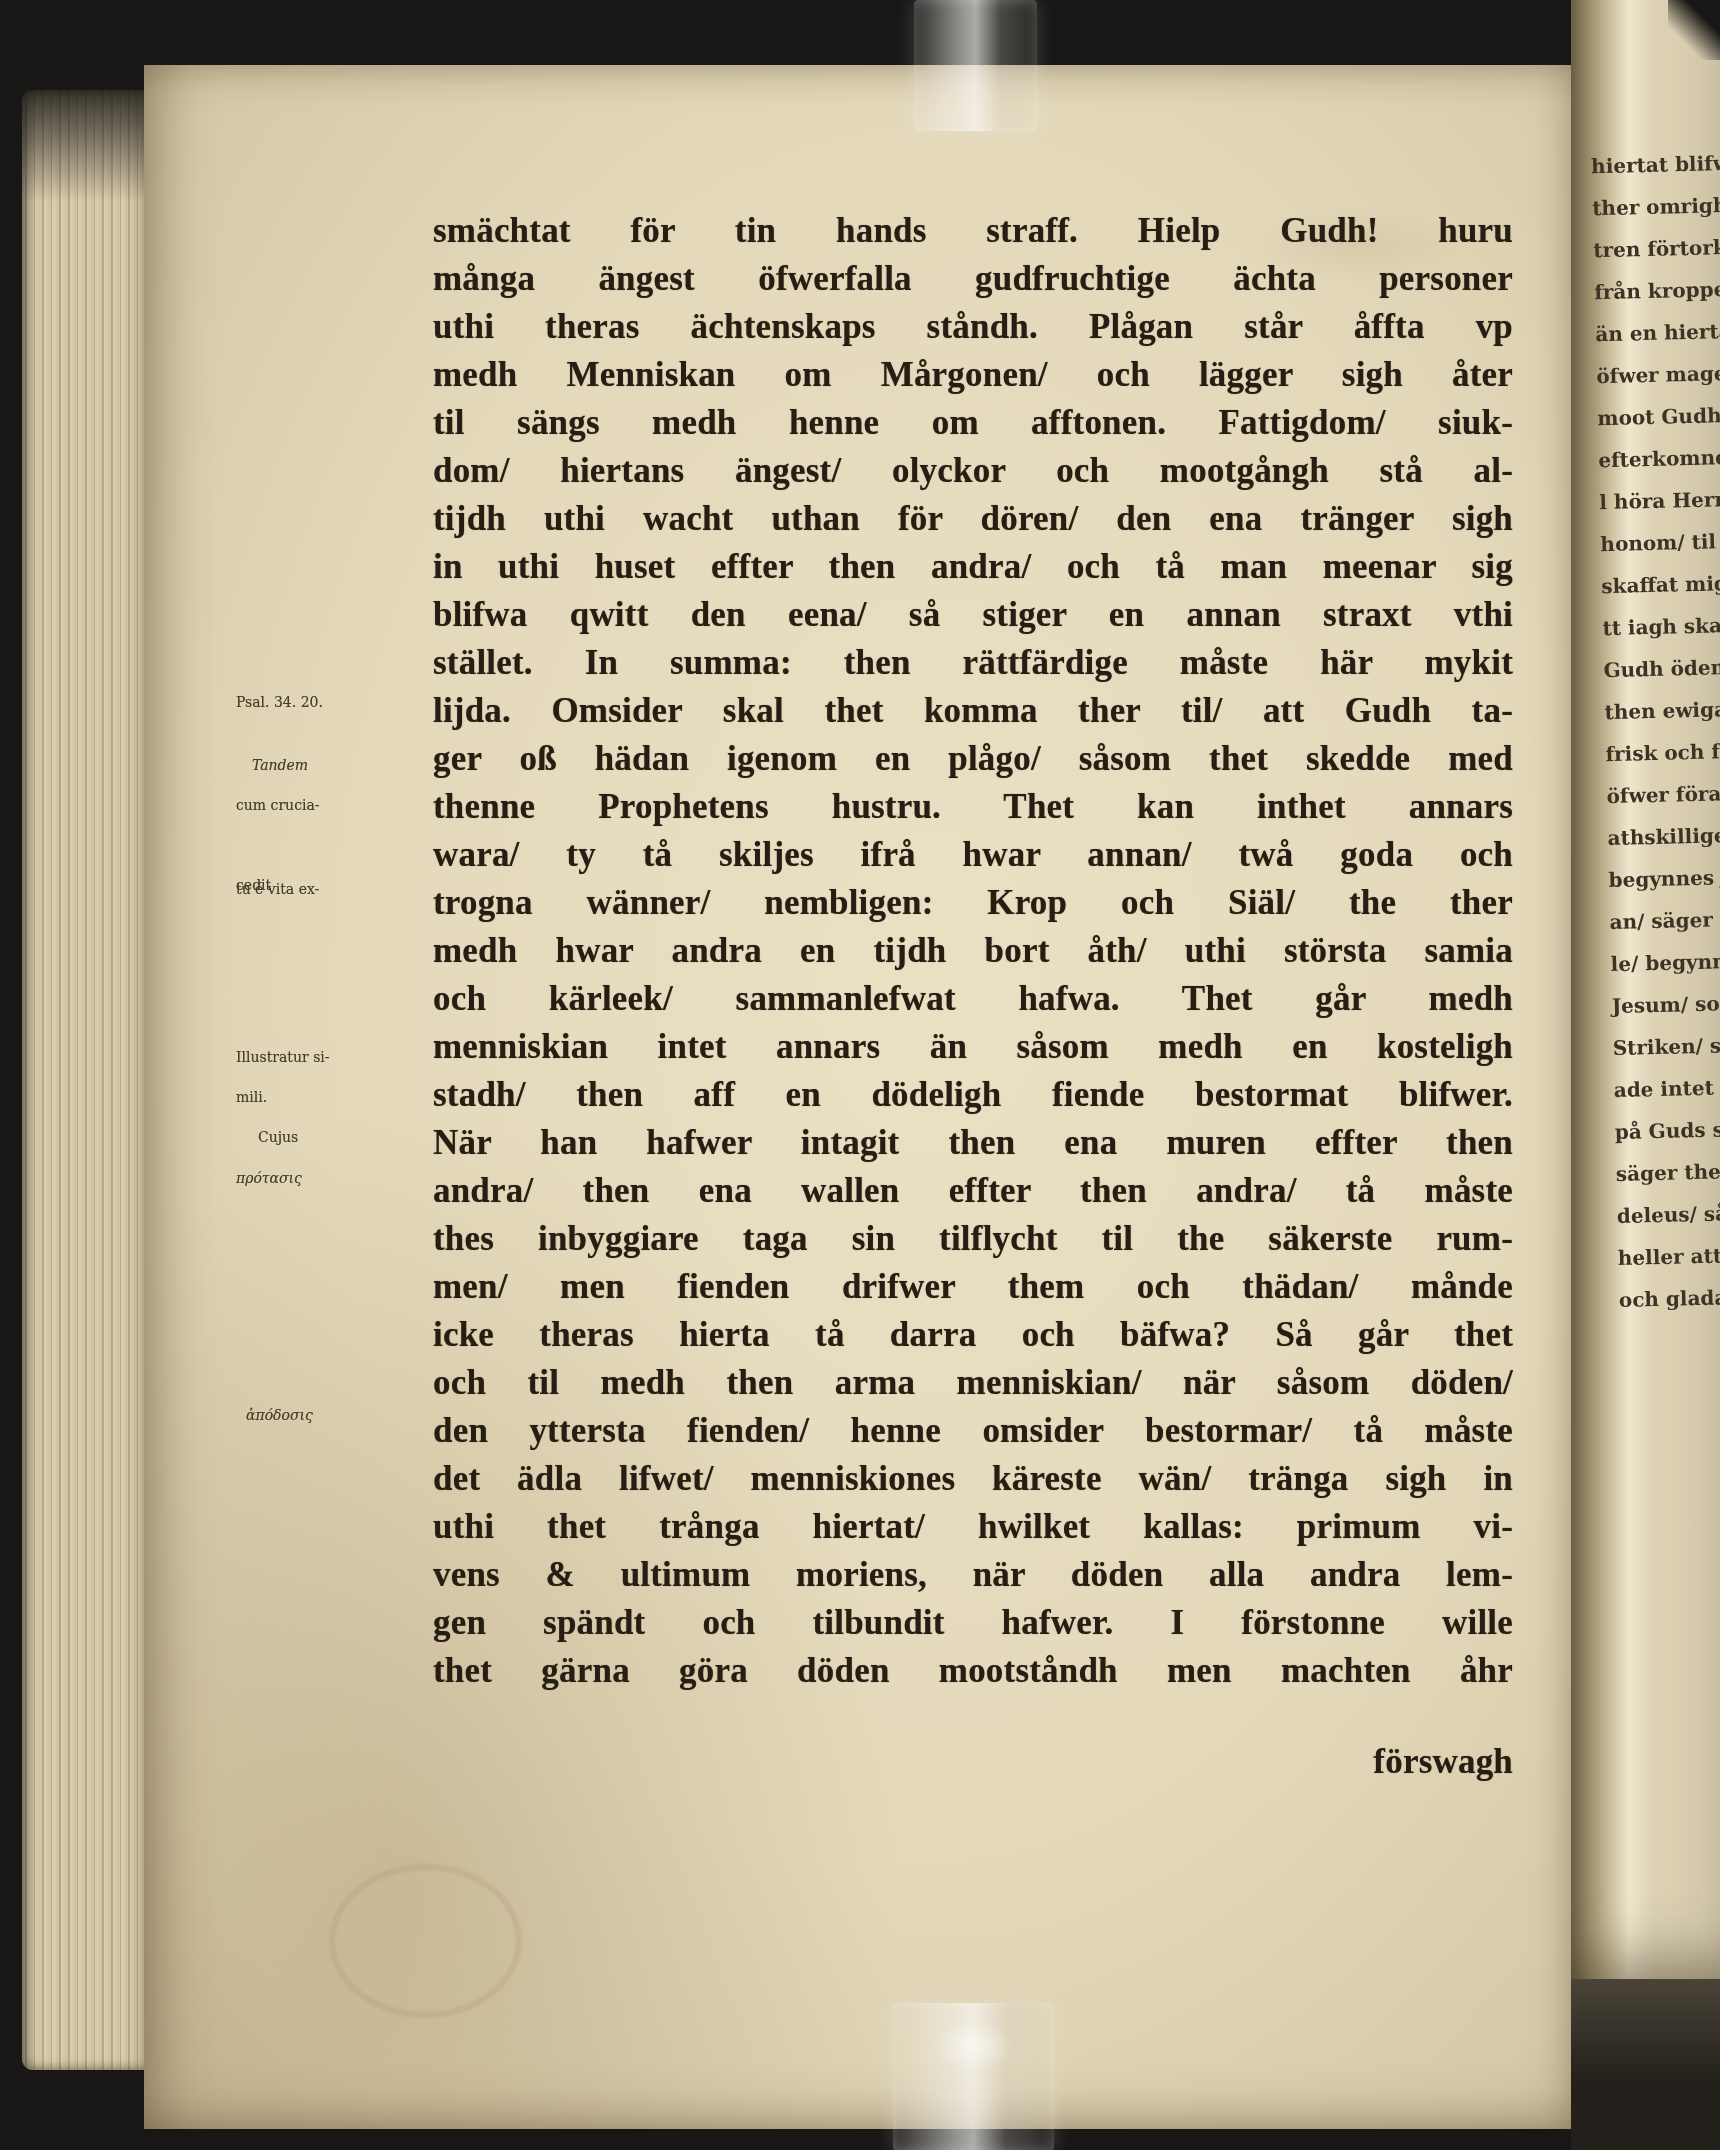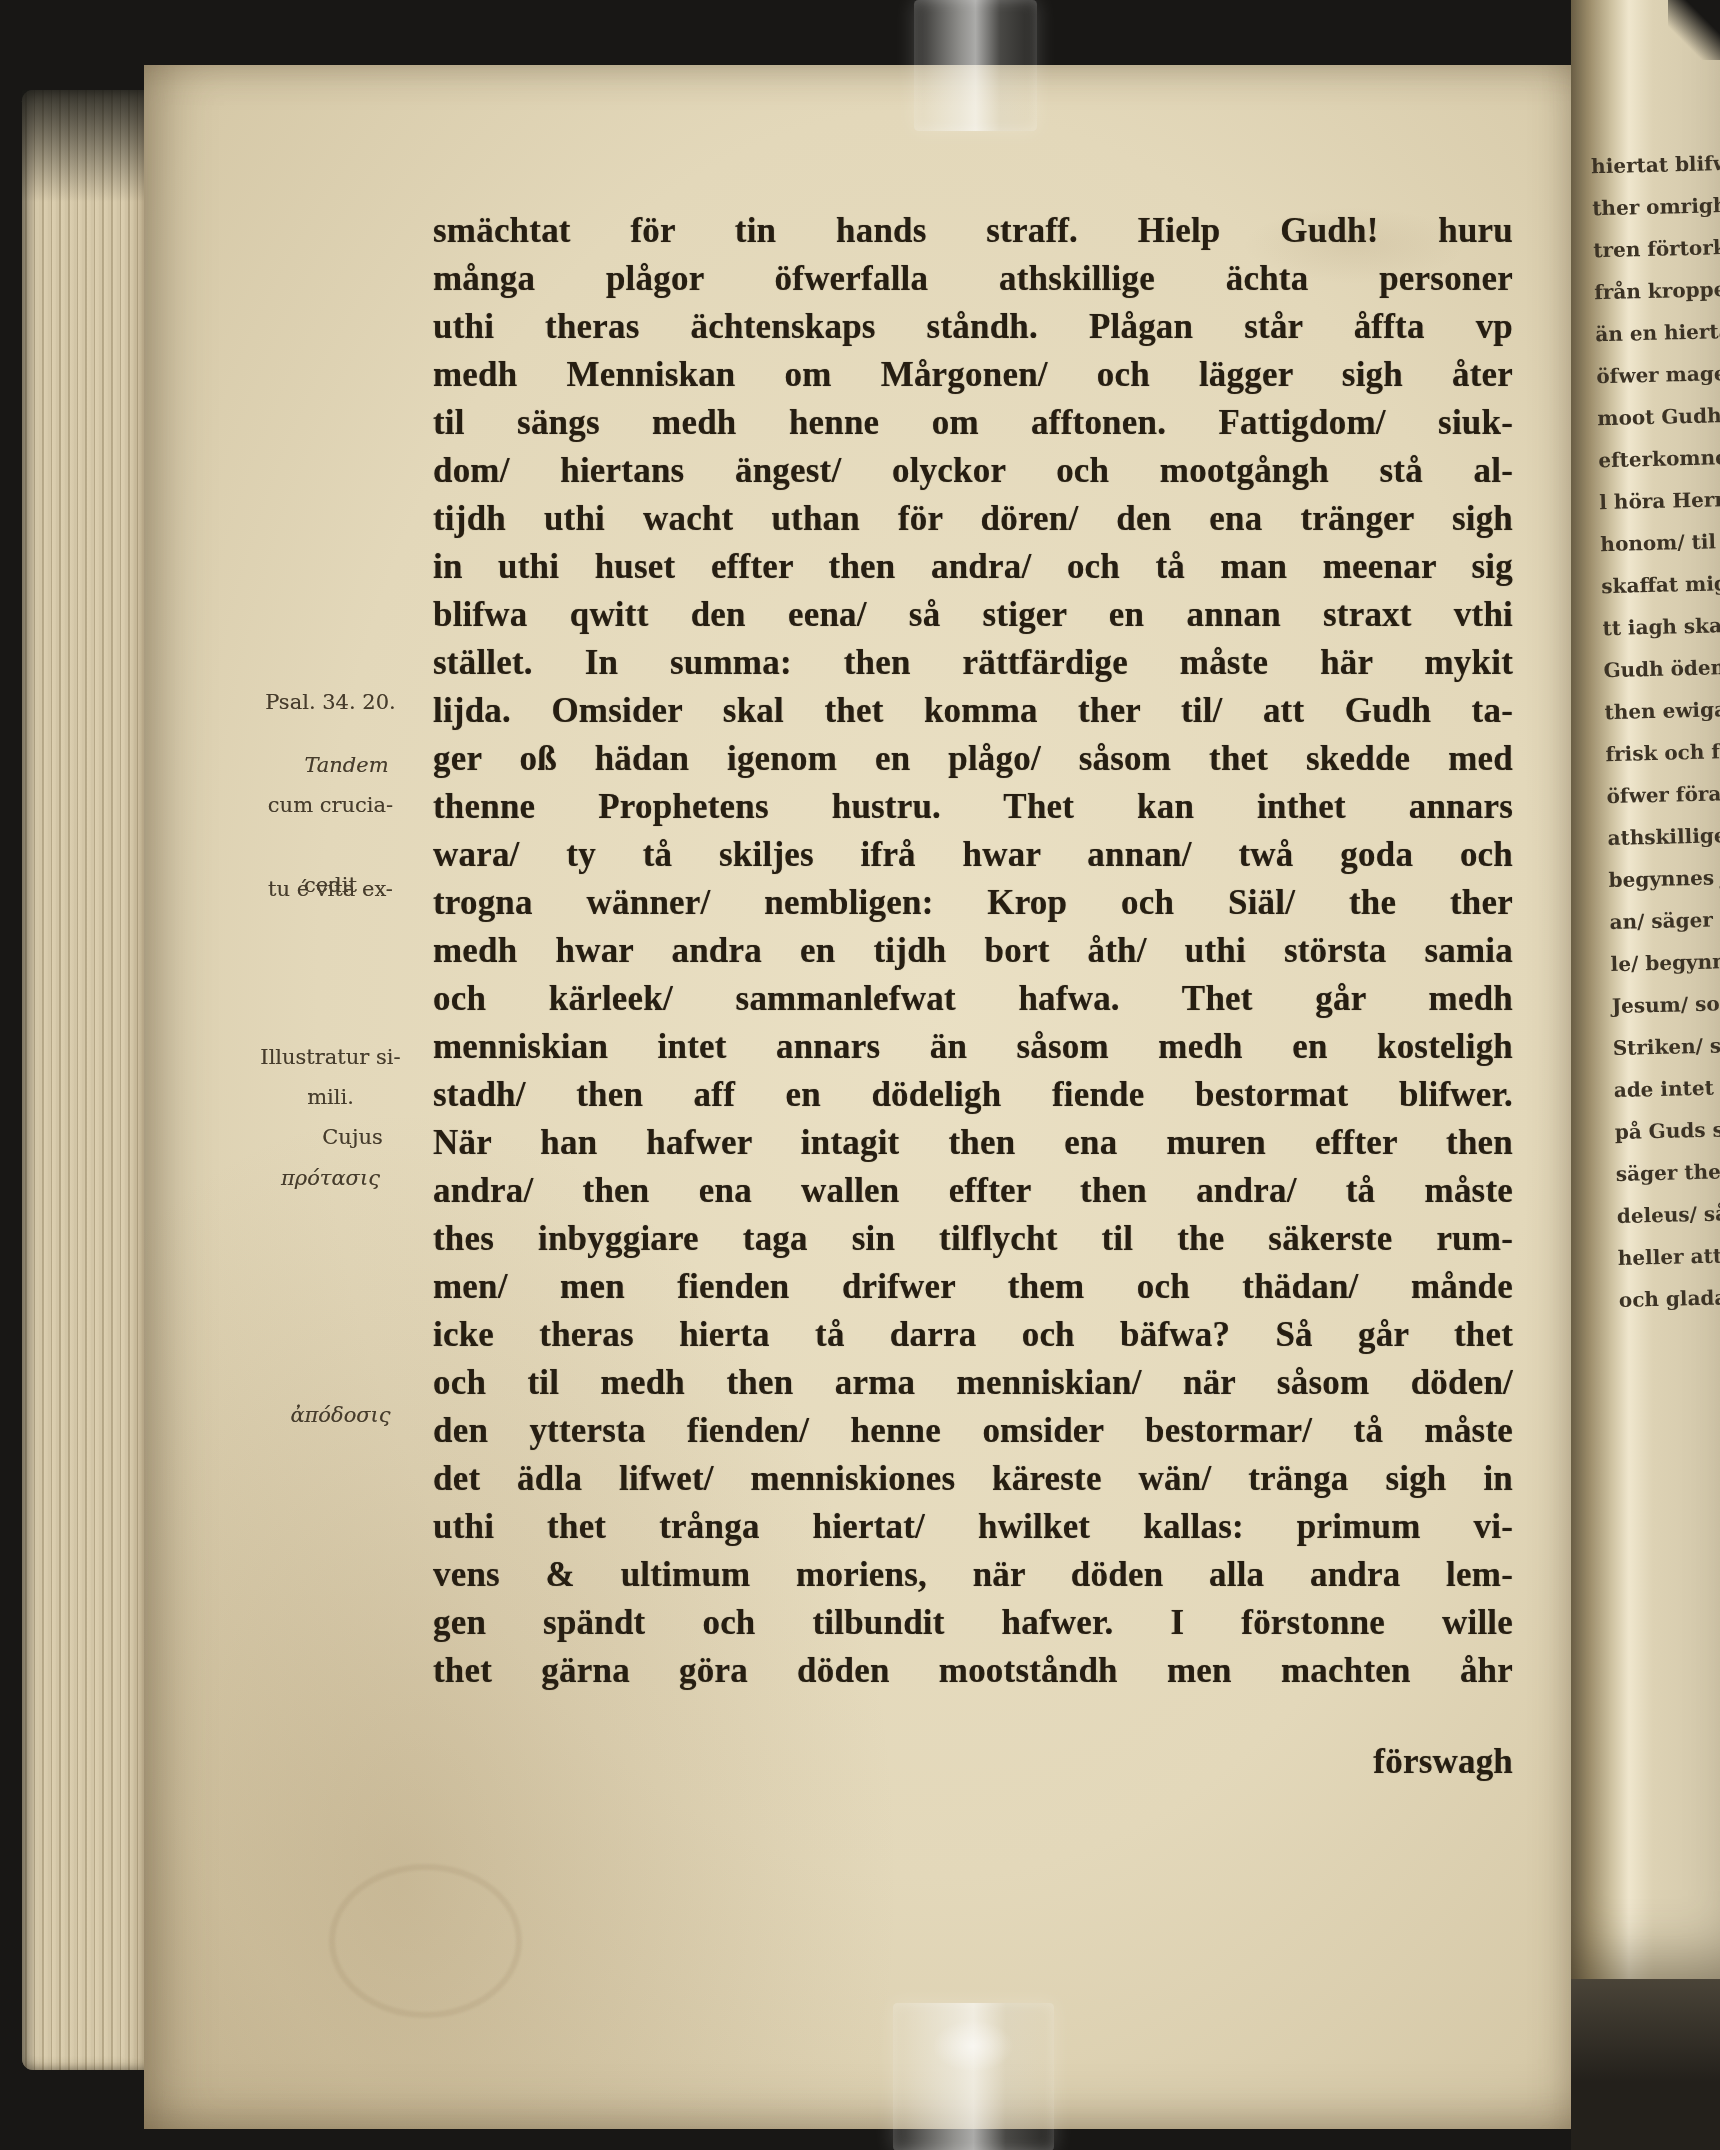--- a/index.html
+++ b/index.html
@@ -47,23 +47,22 @@
     text-shadow:0 0 0.9px rgba(38,30,18,.55);
     font-family:Liberation Serif, serif;
   }
   .body-line { text-align:justify; text-align-last:justify; height:48px; overflow:visible; }
   .catchword { text-align:center; text-align-last:right; margin-top:43px; }
 
   
   .margin-notes { position:absolute; inset:0; }
   .margin-note {
     position:absolute; left:236px; width:189px;
-    font-size:21px; line-height:26px; color:var(--margin_ink,#463c2c);
+    font-size:14px; line-height:26px; color:var(--margin_ink,#463c2c);
     text-shadow:0 0 0.4px rgba(70,60,44,.5);
-    text-align:center;
   }
   .margin-note:nth-child(1){ top:689px; }
   .margin-note:nth-child(2){ top:752px; left:252px;font-style:italic; }
   .margin-note:nth-child(3){ top:792px; }
   .margin-note:nth-child(4){ top:876px; }
   .margin-note:nth-child(5){ top:872px; }
   .margin-note:nth-child(6){ top:1044px; }
   .margin-note:nth-child(7){ top:1084px; }
   .margin-note:nth-child(8){ top:1124px; left:258px; }
   .margin-note:nth-child(9){ top:1165px; font-style:italic; }
@@ -134,21 +133,21 @@
       <div class="margin-note">Illustratur si-</div>
       <div class="margin-note">mili.</div>
       <div class="margin-note">Cujus</div>
       <div class="margin-note">πρότασις</div>
       <div class="margin-note">ἀπόδοσις</div>
     </div>
 
   <div class="text-block">
     <div>
         <div class="body-line">smächtat för tin hands straff.  Hielp Gudh! huru</div>
-        <div class="body-line">många plågor öfwerfalla athskillige ächta personer</div>
+        <div class="body-line">många ängest öfwerfalla gudfruchtige ächta personer</div>
         <div class="body-line">uthi theras ächtenskaps ståndh.  Plågan står åffta vp</div>
         <div class="body-line">medh Menniskan om Mårgonen/ och lägger sigh åter</div>
         <div class="body-line">til sängs medh henne om afftonen.  Fattigdom/ siuk-</div>
         <div class="body-line">dom/ hiertans ängest/ olyckor och mootgångh stå al-</div>
         <div class="body-line">tijdh uthi wacht uthan för dören/ den ena tränger sigh</div>
         <div class="body-line">in uthi huset effter then andra/ och tå man meenar sig</div>
         <div class="body-line">blifwa qwitt den eena/ så stiger en annan straxt vthi</div>
         <div class="body-line">stället.  In summa: then rättfärdige måste här mykit</div>
         <div class="body-line">lijda. Omsider skal thet komma ther til/ att Gudh ta-</div>
         <div class="body-line">ger oß hädan igenom en plågo/ såsom thet skedde med</div>

